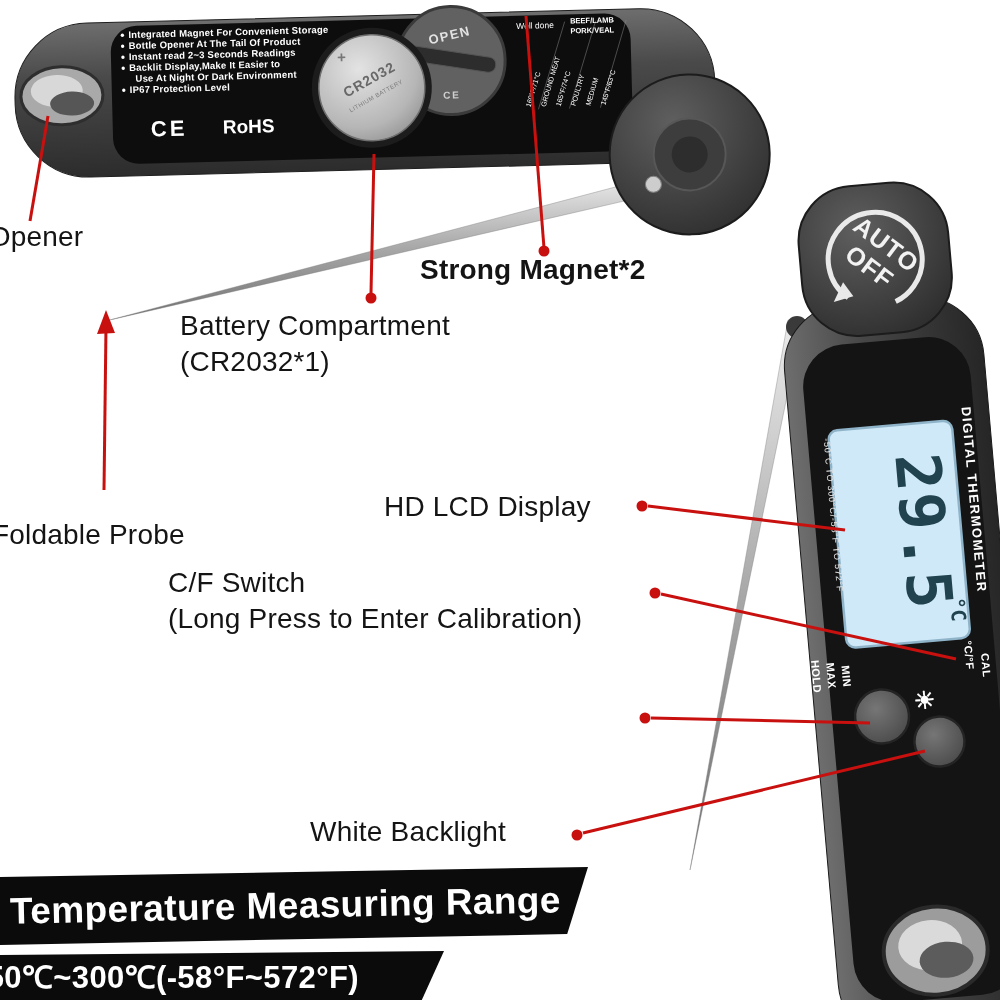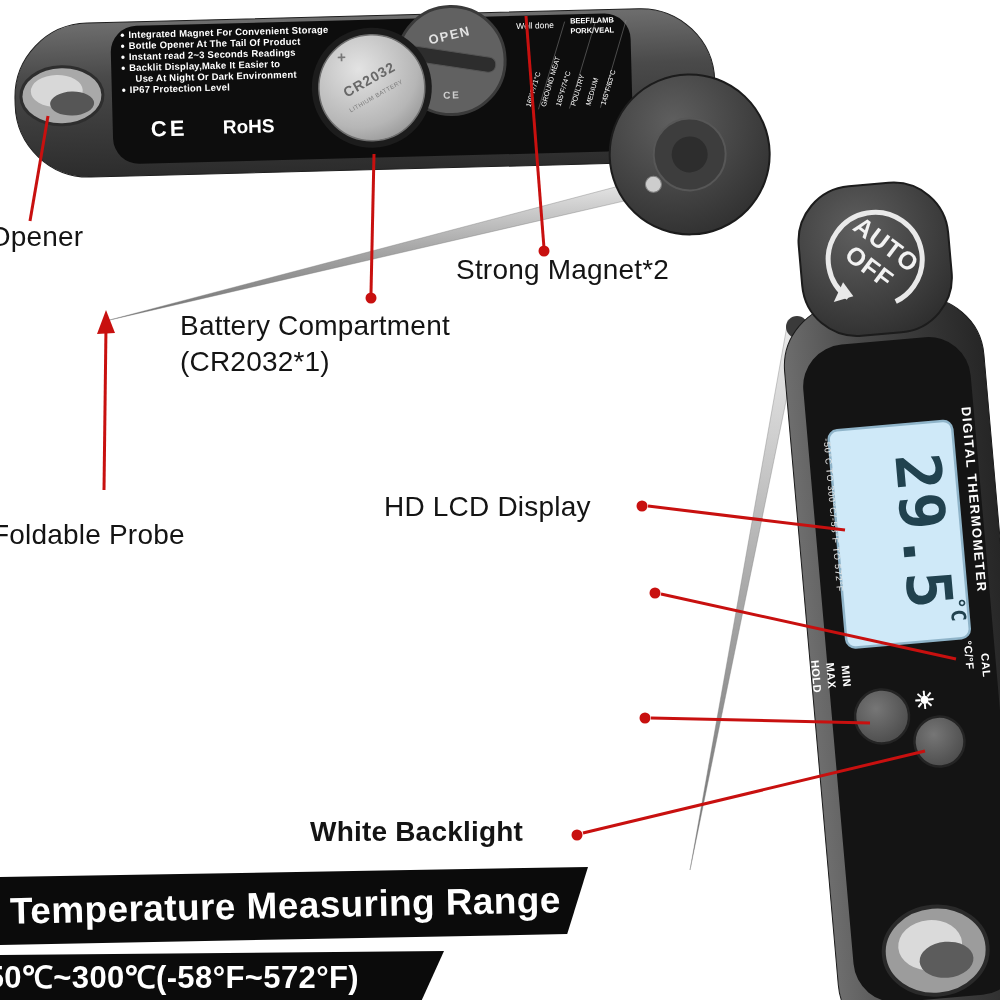--- a/index.html
+++ b/index.html
@@ -184,34 +184,38 @@
       <line x1="661" y1="594" x2="956" y2="659"></line>
       <circle cx="645" cy="718" r="5.5" stroke="none"></circle>
       <line x1="651" y1="718" x2="870" y2="723"></line>
       <circle cx="577" cy="835" r="5.5" stroke="none"></circle>
       <line x1="583" y1="833" x2="925" y2="751"></line>
     </g>
   </svg>
 
   <div class="label" style="left:-92px;top:219px;">Bottle Opener</div>
 
-  <div class="label" style="left:456px;top:252px;">Strong Magnet*2</div>
+  <div class="label" style="left:420px;top:252px;font-weight:bold;">Strong Magnet*2</div>
 
   <div class="label center" style="left:180px;top:308px;width:380px;">
     <span class="ln">Battery Compartment</span>
     <span class="ln">(CR2032*1)</span>
   </div>
 
   <div class="label center" style="left:-8px;top:517px;width:262px;">Foldable Probe</div>
 
   <div class="label" style="left:384px;top:489px;">HD LCD Display</div>
 
-
-
-  <div class="label" style="left:310px;top:814px;font-weight:bold;">White Backlight</div>
+  <div class="label center" style="left:168px;top:565px;width:545px;">
+    <span class="ln">C/F Switch</span>
+    <span class="ln">(Long Press to Enter Calibration)</span>
+  </div>
+
+
+  <div class="label" style="left:310px;top:814px;">White Backlight</div>
 
   <div class="banner" id="banner-title">
     <span>Temperature Measuring Range</span>
   </div>
   <div class="banner" id="banner-range">
     <span>-50℃~300℃(-58°F~572°F)</span>
   </div>
 
 </div>
 

